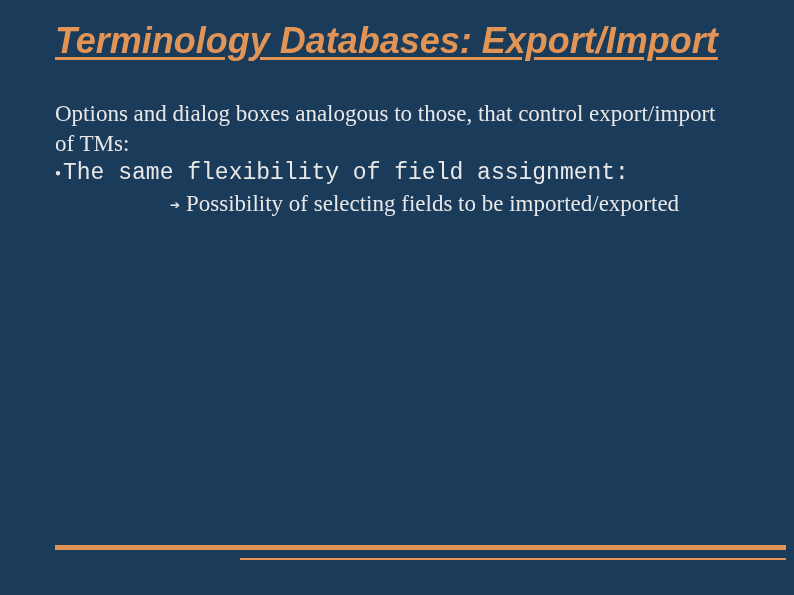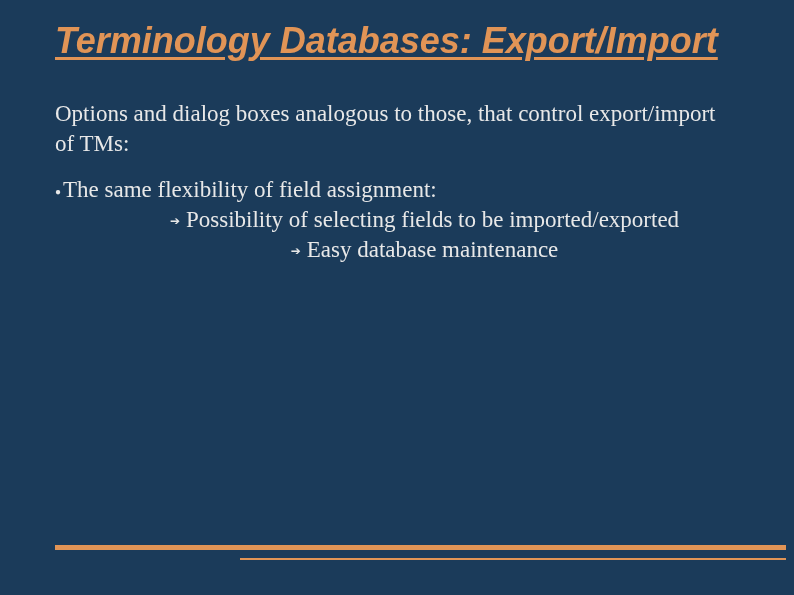--- a/index.html
+++ b/index.html
@@ -27,24 +27,25 @@
     text-decoration-thickness: 3px;
     text-underline-offset: 4px;
     margin-bottom: 38px;
   }
   .body {
     color: #e8e8e8;
     font-size: 23px;
     line-height: 1.3;
   }
   .intro {
-    margin-bottom: 16px;
+    margin-bottom: 0;
   }
   .bullet-line {
     display: block;
+    font-family: Liberation Mono, monospace;
   }
   .bullet-dot {
     font-size: 10px;
     vertical-align: middle;
     margin-right: 2px;
     display: inline-block;
   }
   .sub-line {
     padding-left: 55px;
     text-align: center;
@@ -88,23 +89,20 @@
   <div class="body">
     <div class="intro">Options and dialog boxes analogous to those, that control export/import of TMs:</div>
 
     <div class="bullet-line">
       <span class="bullet-dot">●</span><span>The same flexibility of field assignment:</span>
     </div>
     <div class="sub-line">
       <span class="sub-arrow">➔</span><span>Possibility of selecting fields to be imported/exported</span>
     </div>
 
-    <div class="sub-line">
-      <span class="sub-arrow">➔</span><span>Easy database maintenance</span>
-    </div>
 
 
   </div>
 
   <div class="footer-lines">
     <div class="line-thick"></div>
     <div class="line-thin"></div>
   </div>
 </div>
 

